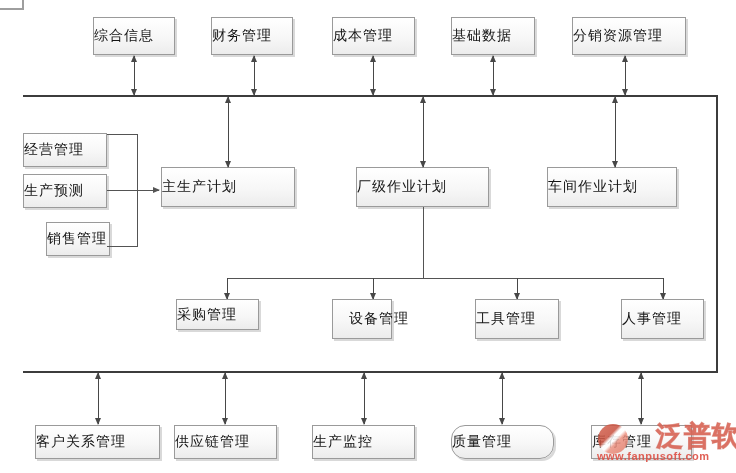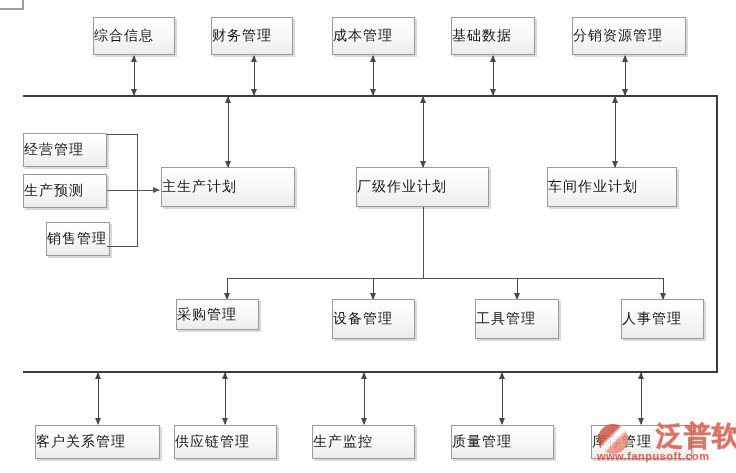--- a/index.html
+++ b/index.html
@@ -124,21 +124,21 @@
   <div class="cline" style="left:423px;top:207px;width:1px;height:72px;"></div>
   <div class="cline" style="left:227px;top:278px;width:437px;height:1px;"></div>
   <div class="varrow a-down" style="left:227px;top:278px;height:21px;"></div>
   <div class="varrow a-down" style="left:373px;top:278px;height:21px;"></div>
   <div class="varrow a-down" style="left:517px;top:278px;height:21px;"></div>
   <div class="varrow a-down" style="left:663px;top:278px;height:21px;"></div>
 
   <div class="node" style="left:176px;top:299px;width:83px;height:31px;">
       <span>采购管理</span>
     </div>
-  <div class="node" style="left:332px;top:299px;width:83px;height:40px;">
+  <div class="node" style="left:332px;top:299px;width:60px;height:40px;padding-left:16px;">
       <span>设备管理</span>
     </div>
   <div class="node" style="left:475px;top:299px;width:84px;height:40px;">
       <span>工具管理</span>
     </div>
   <div class="node" style="left:621px;top:299px;width:83px;height:40px;">
       <span>人事管理</span>
     </div>
 
   <div class="varrow a-up a-down" style="left:98px;top:373px;height:51px;"></div>
@@ -149,21 +149,21 @@
 
   <div class="node" style="left:35px;top:425px;width:125px;height:34px;">
       <span>客户关系管理</span>
     </div>
   <div class="node" style="left:174px;top:425px;width:103px;height:34px;">
       <span>供应链管理</span>
     </div>
   <div class="node" style="left:312px;top:425px;width:103px;height:34px;">
       <span>生产监控</span>
     </div>
-  <div class="node" style="left:451px;top:425px;width:103px;height:34px;">
+  <div class="node" style="left:451px;top:425px;width:103px;height:34px;border-radius:14px;">
       <span>质量管理</span>
     </div>
   <div class="node" style="left:591px;top:425px;width:101px;height:34px;">
       <span>库存管理</span>
     </div>
 
   <div class="watermark">
     <div class="wm-logo"></div>
     <div class="wm-brand">泛普软件</div>
     <div class="wm-url">www.fanpusoft.com</div>

